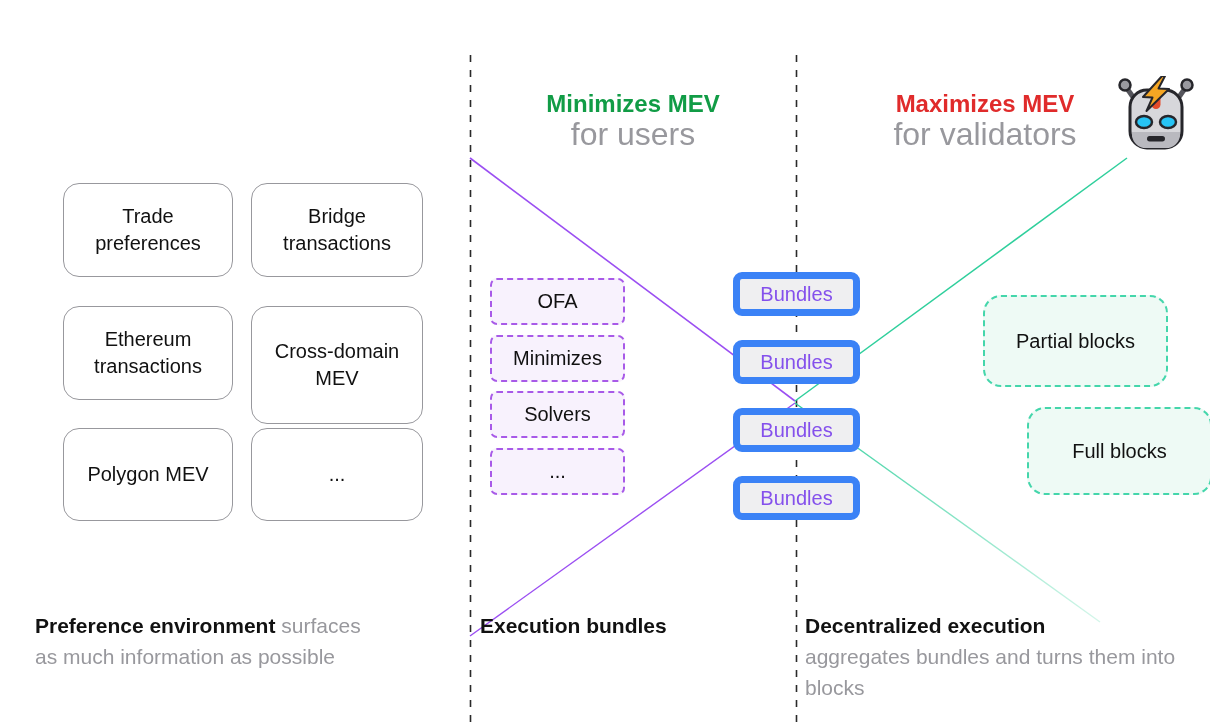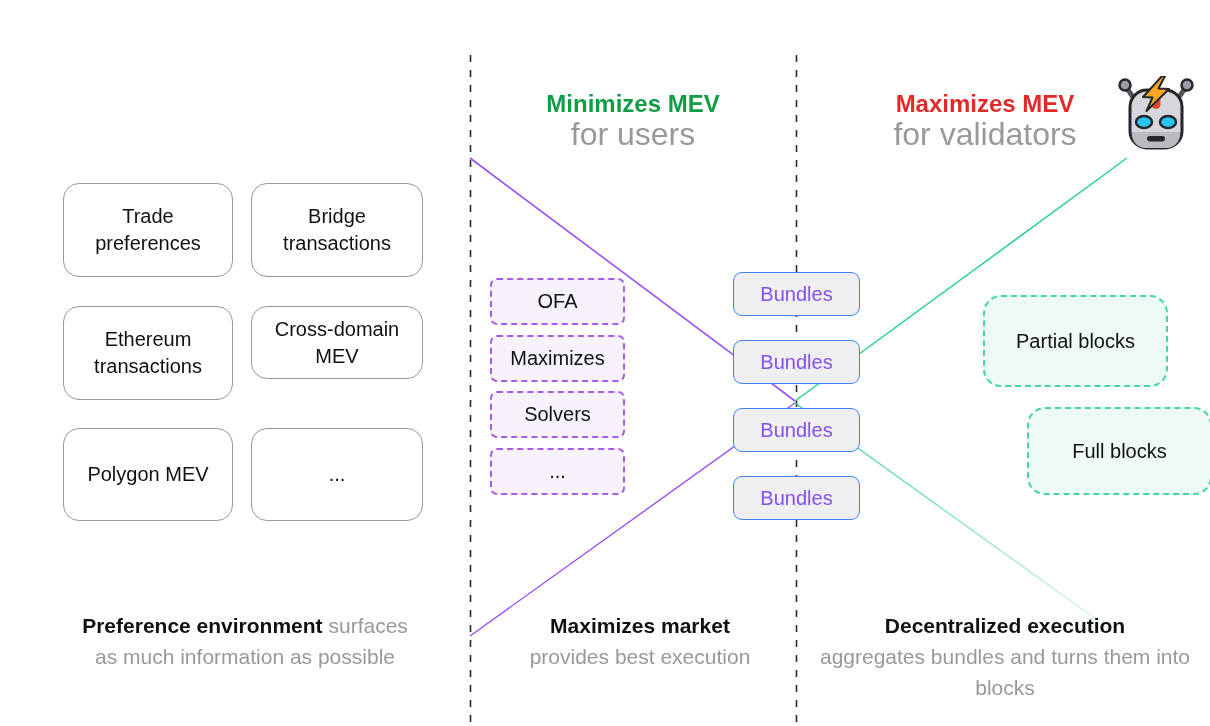--- a/index.html
+++ b/index.html
@@ -10,31 +10,31 @@
   .lines-layer{position:absolute;left:0;top:0;width:1210px;height:726px;z-index:1;}
   .box{position:absolute;z-index:2;display:flex;align-items:center;justify-content:center;
        text-align:center;box-sizing:border-box;}
   
   .pref{background:#fff;border:1px solid #98989d;border-radius:16px;
         font-size:20px;font-weight:500;line-height:1.35;color:#111;}
   
   .mkt{background:#f8f2fd;border:2px dashed #a85ae8;border-radius:7px;
        font-size:20px;font-weight:500;color:#111;}
   
-  .bundle{background:#efeff1;border:1px solid #3b82f6;border-radius:9px;
+  .bundle{background:#efeff1;border:7px solid #3b82f6;border-radius:9px;
           font-size:20px;font-weight:500;color:#8450ec;}
   
   .blk{background:#eefaf5;border:2px dashed #44d6ab;border-radius:18px;
        font-size:20px;font-weight:500;color:#111;}
   .hdr{position:absolute;z-index:2;text-align:center;}
   .hdr .t{font-size:24px;font-weight:700;line-height:30px;}
   .hdr .s{font-size:32px;font-weight:400;line-height:30px;color:#98989d;}
   .hdr.minimizes .t{color:#119c46;}
   .hdr.maximizes .t{color:#e02b2b;}
-  .caption{position:absolute;z-index:2;text-align:center;font-size:21px;line-height:31px;}
+  .caption{position:absolute;z-index:2;font-size:21px;line-height:31px;}
   .caption .b{font-weight:700;color:#111;}
   .caption .g{font-weight:400;color:#98989d;}
   .robot{position:absolute;z-index:3;}
 </style>
 </head>
 <body>
 
 <div class="stage">
 
   <svg class="lines-layer" width="1210" height="726" viewBox="0 0 1210 726">
@@ -77,35 +77,35 @@
 
   <div class="box pref" style="left:63px;top:183px;width:170px;height:94px;padding:0 14px;">
     <span>Trade preferences</span>
   </div>
   <div class="box pref" style="left:251px;top:183px;width:172px;height:94px;padding:0 14px;">
     <span>Bridge transactions</span>
   </div>
   <div class="box pref" style="left:63px;top:306px;width:170px;height:94px;padding:0 14px;">
     <span>Ethereum transactions</span>
   </div>
-  <div class="box pref" style="left:251px;top:306px;width:172px;height:73px;padding:16px 14px;">
+  <div class="box pref" style="left:251px;top:306px;width:172px;height:118px;padding:16px 14px;">
     <span>Cross-domain MEV</span>
   </div>
   <div class="box pref" style="left:63px;top:428px;width:170px;height:93px;padding:0 14px;">
     <span>Polygon MEV</span>
   </div>
   <div class="box pref" style="left:251px;top:428px;width:172px;height:93px;padding:0 14px;">
     <span>...</span>
   </div>
 
   <div class="box mkt" style="left:490px;top:278px;width:135px;height:47px;">
     <span>OFA</span>
   </div>
   <div class="box mkt" style="left:490px;top:335px;width:135px;height:47px;">
-    <span>Maximizes</span>
+    <span>Minimizes</span>
   </div>
   <div class="box mkt" style="left:490px;top:391px;width:135px;height:47px;">
     <span>Solvers</span>
   </div>
   <div class="box mkt" style="left:490px;top:448px;width:135px;height:47px;">
     <span>...</span>
   </div>
 
   <div class="box bundle" style="left:733px;top:272px;width:127px;height:44px;">
     <span>Bundles</span>
@@ -126,21 +126,20 @@
   <div class="box blk" style="left:983px;top:407px;width:185px;height:88px;margin-left:44px;">
     <span>Full blocks</span>
   </div>
 
   <div class="caption" style="left:35px;top:610px;width:420px;">
     <span class="b">Preference environment</span>
     <span class="g">surfaces</span><br>
     <span class="g">as much information as possible</span>
   </div>
   <div class="caption" style="left:480px;top:610px;width:320px;">
-    <span class="b">Maximizes market</span><br>
-    <span class="g">provides best execution</span>
+    <span class="b">Execution bundles</span><br>
   </div>
   <div class="caption" style="left:805px;top:610px;width:400px;">
     <span class="b">Decentralized execution</span><br>
     <span class="g">aggregates bundles and turns them into blocks</span>
   </div>
 
 </div>
 
 </body></html>

